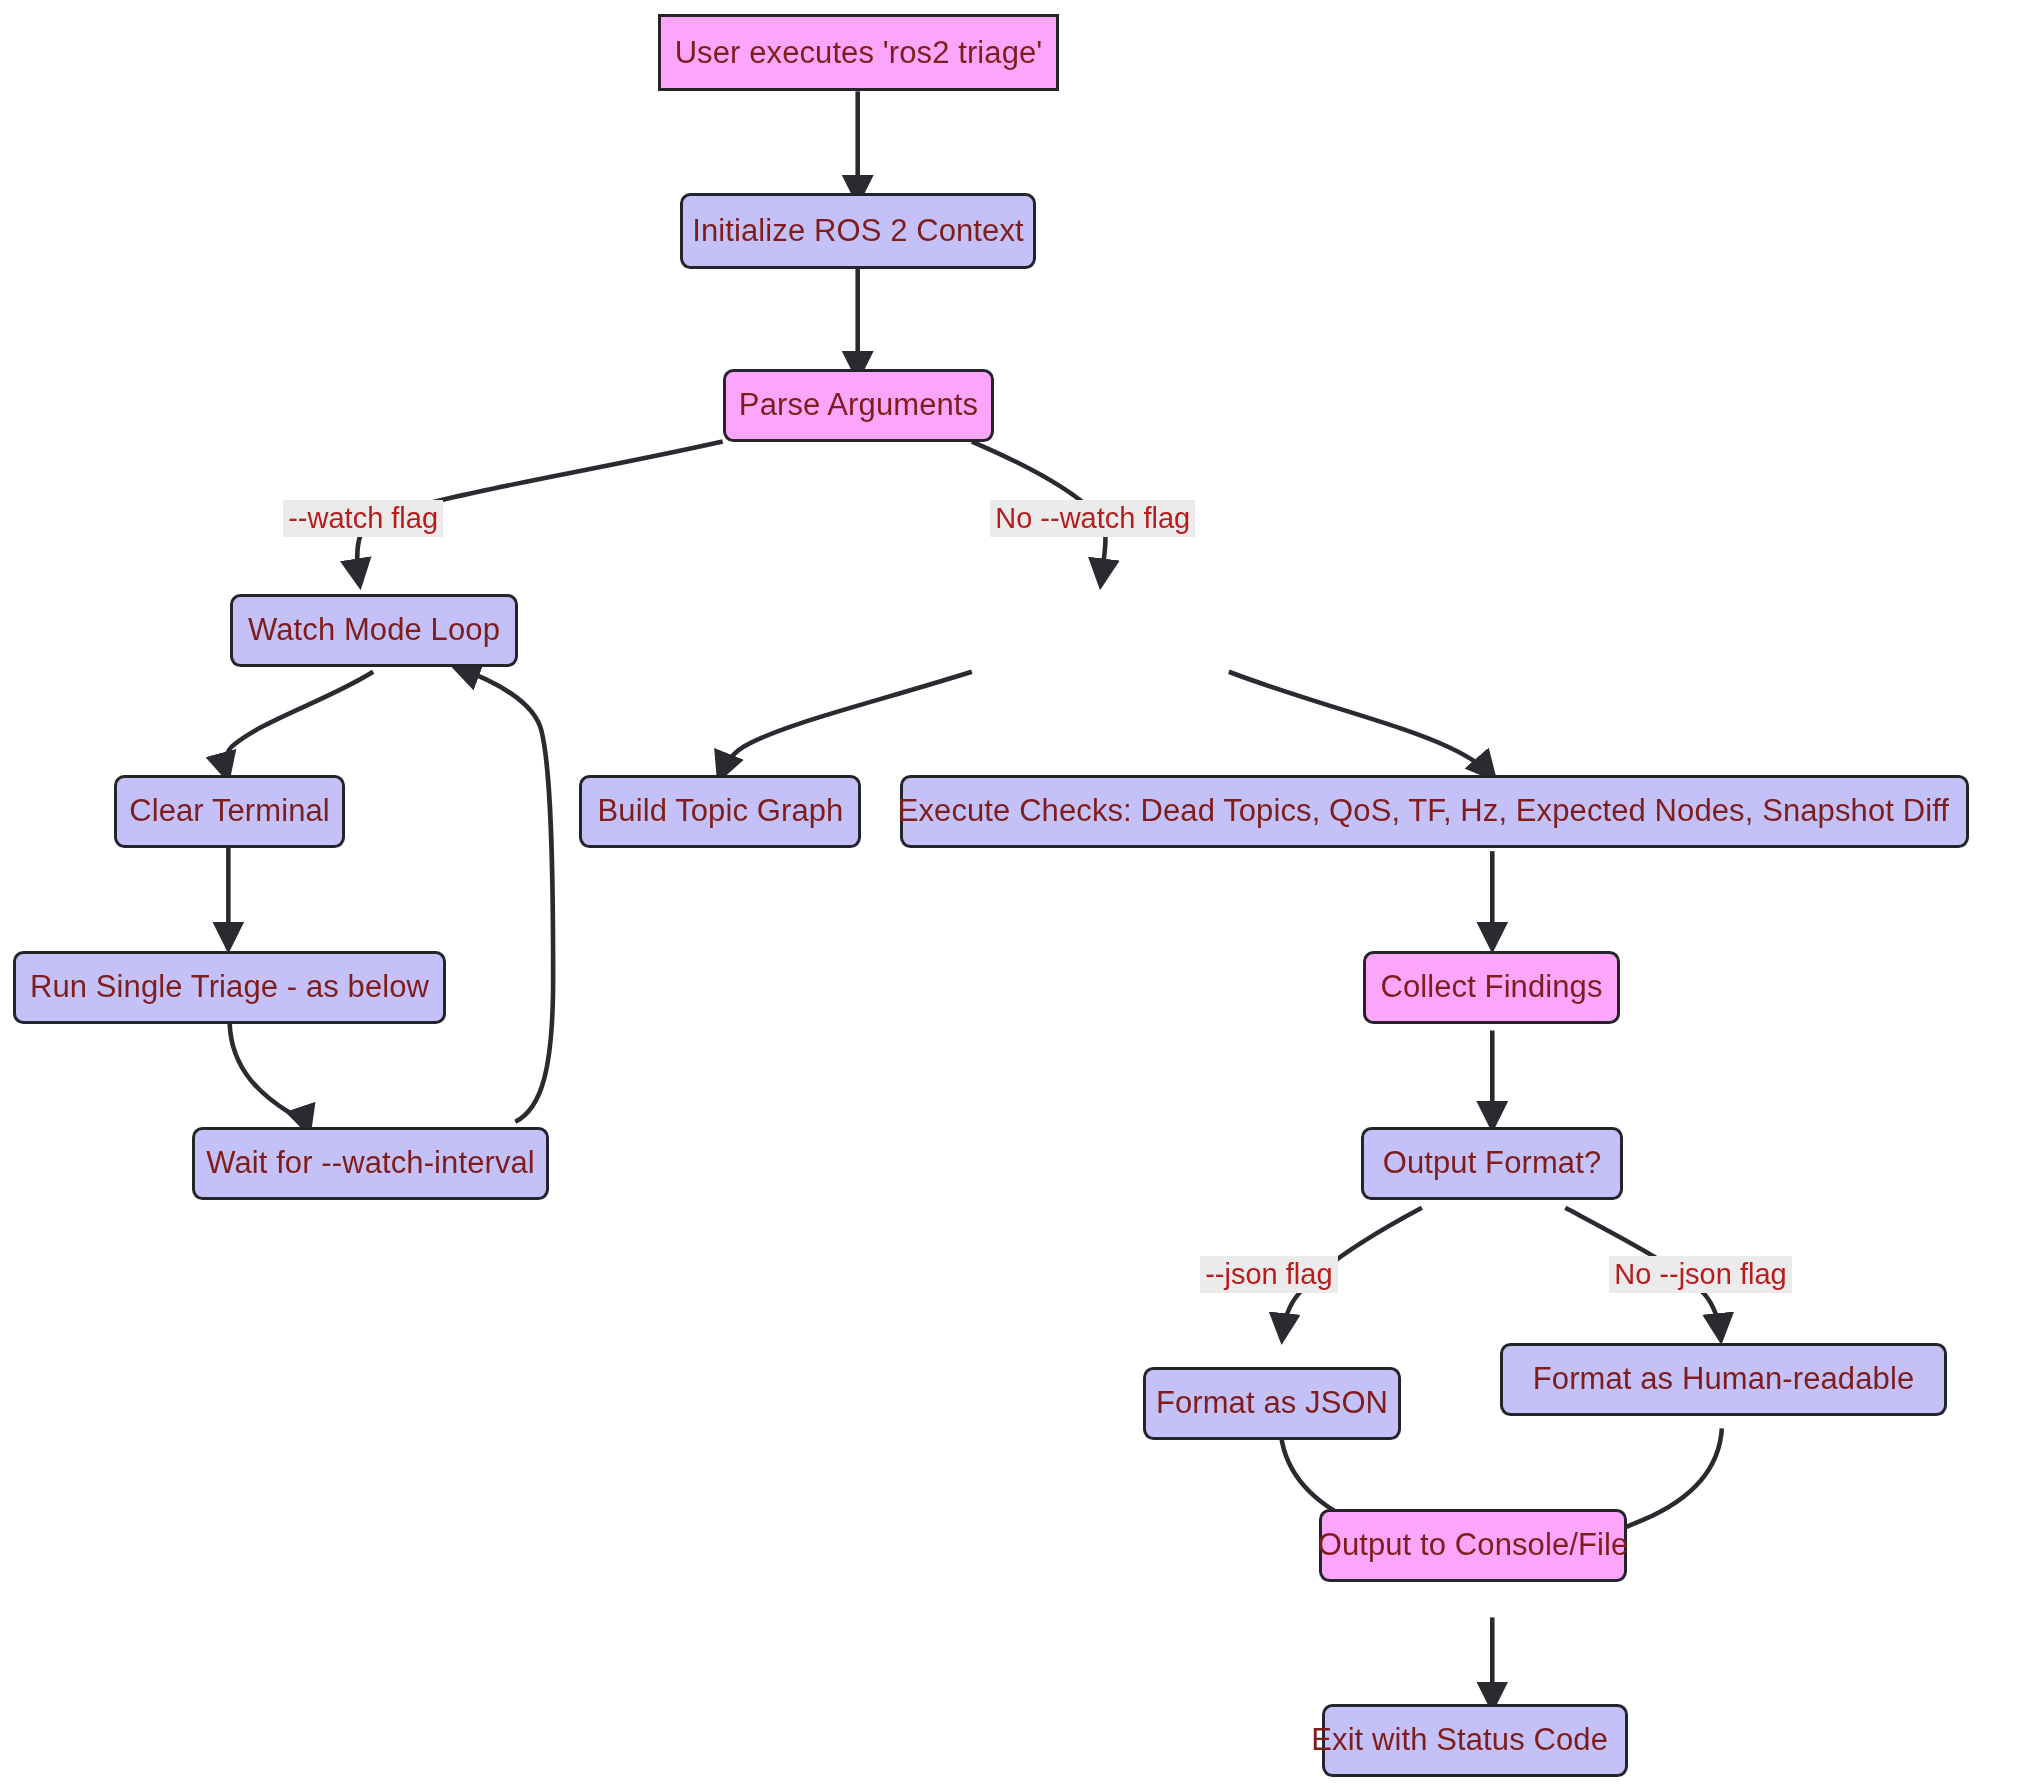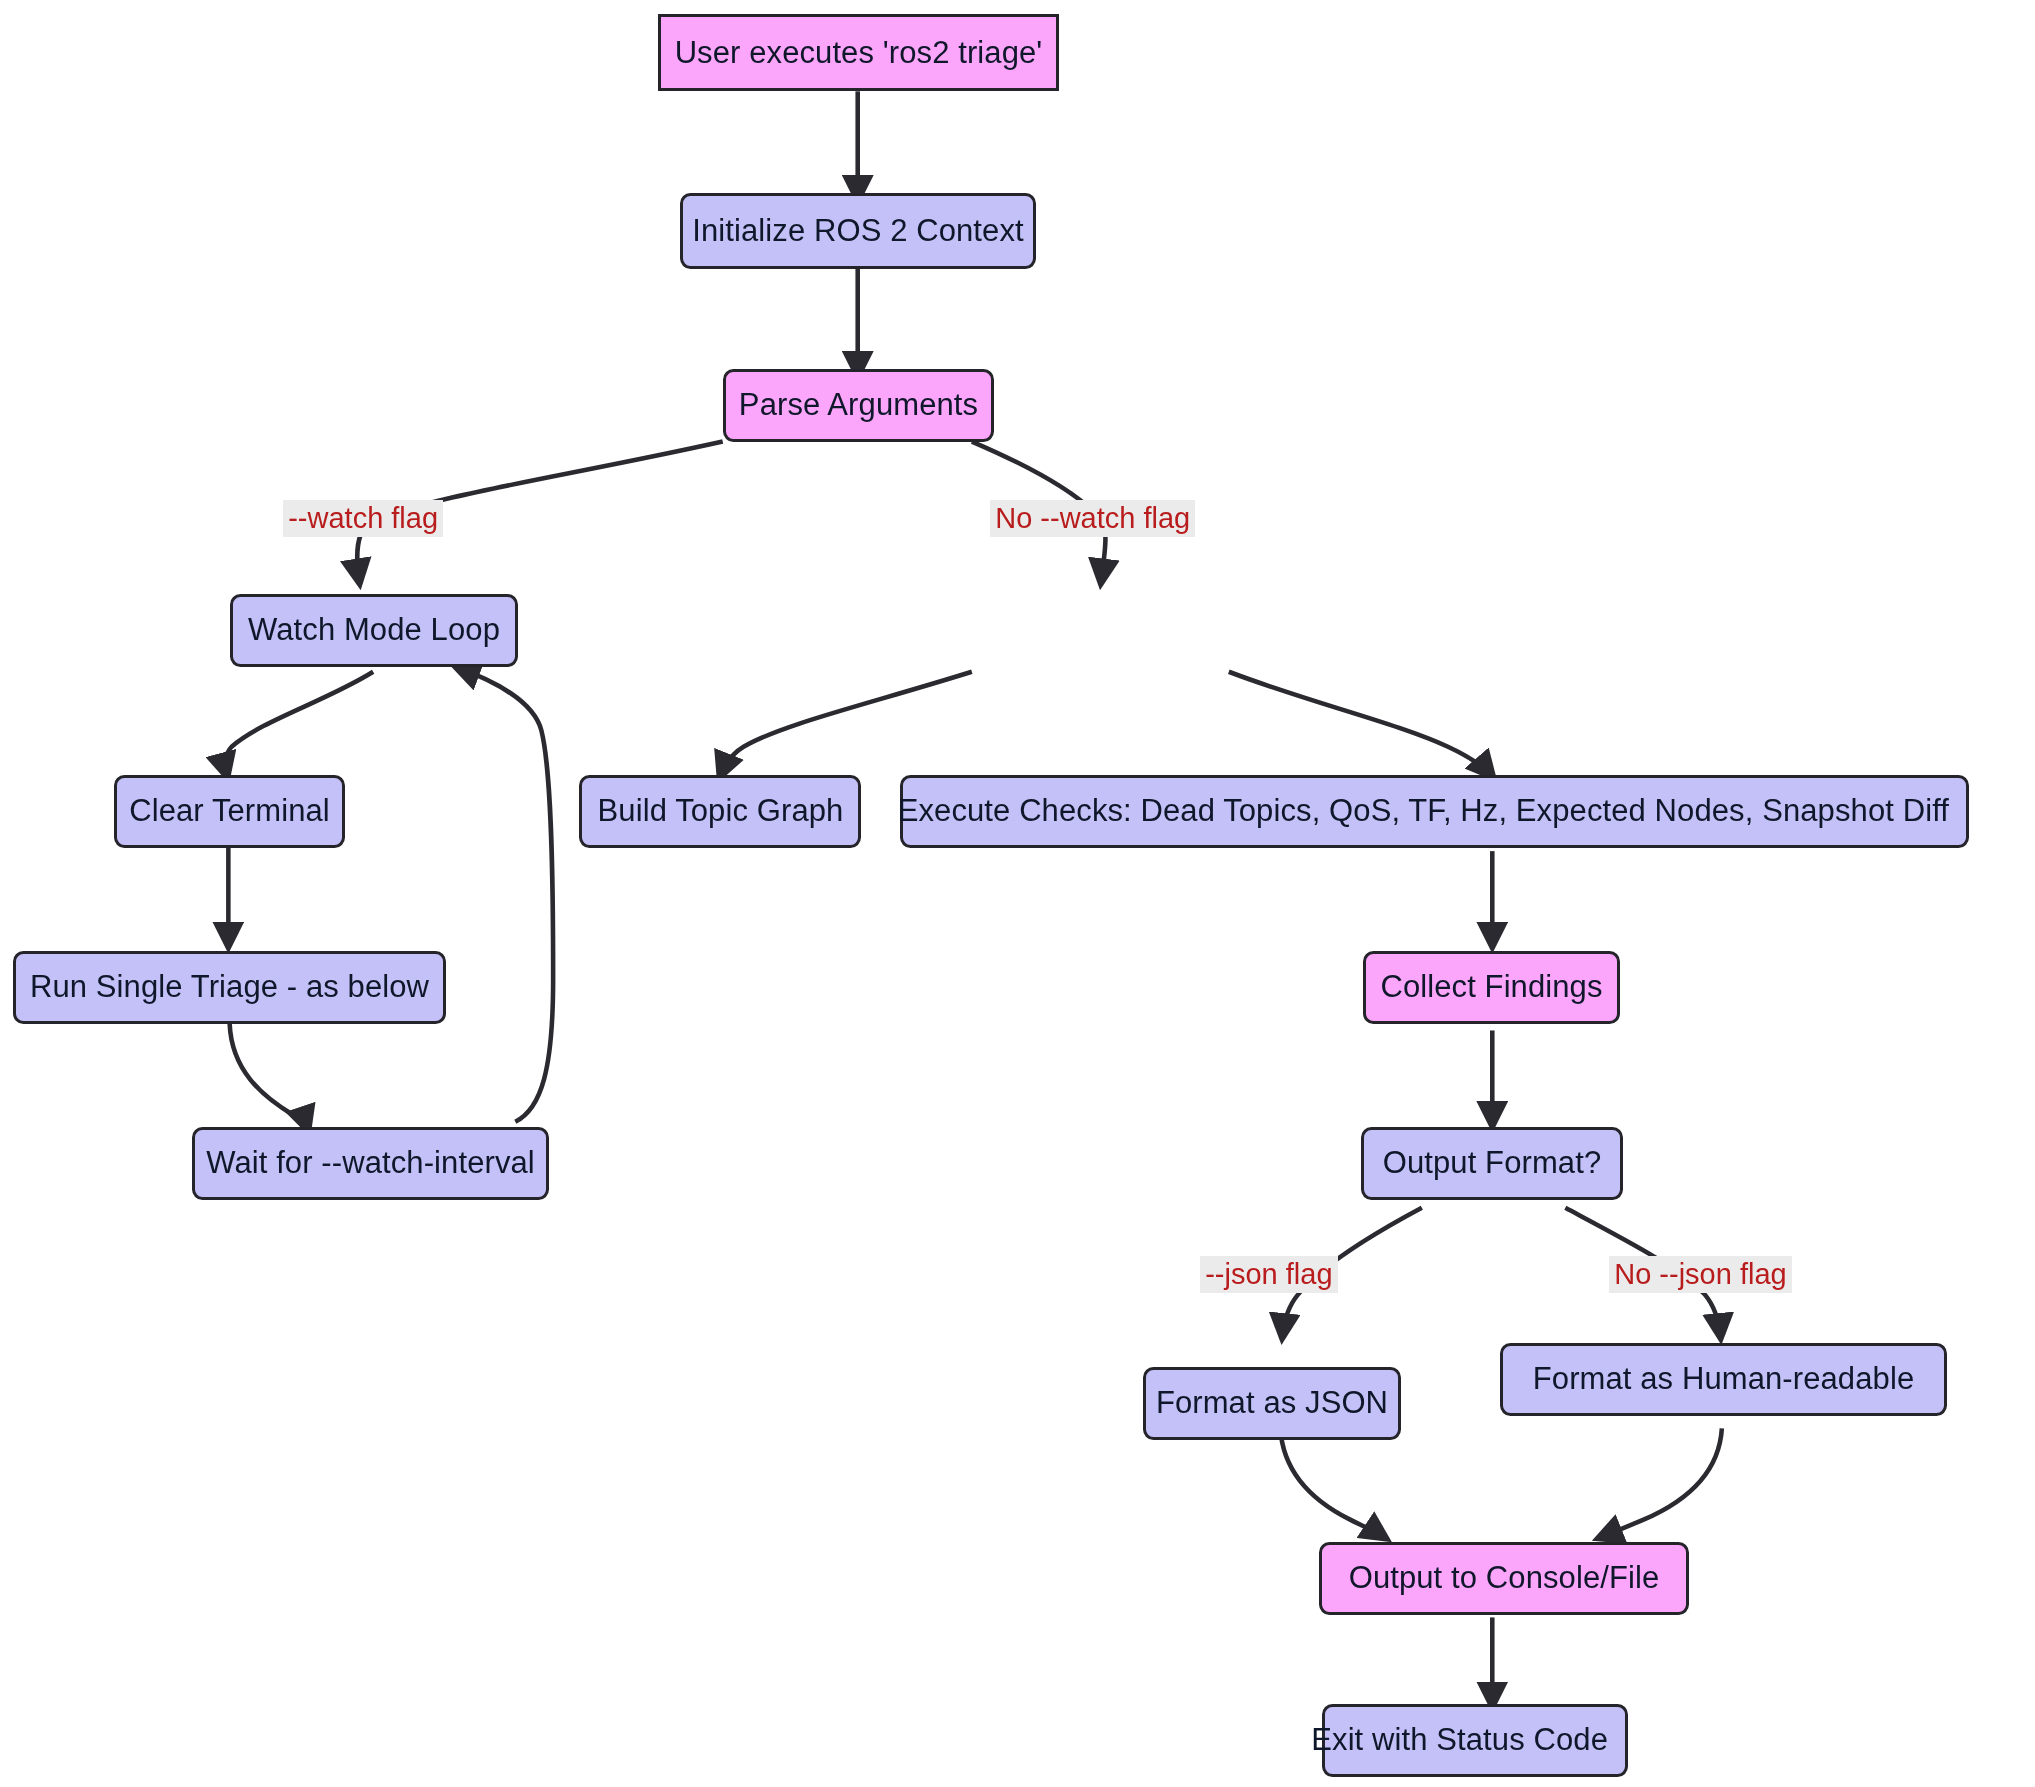--- a/index.html
+++ b/index.html
@@ -27,21 +27,21 @@
     pointer-events: none;
   }
   .node {
     position: absolute;
     box-sizing: border-box;
     display: flex;
     align-items: center;
     justify-content: center;
     text-align: center;
     border: 3.3px solid #26242b;
-    color: #0f172a;
+    color: #7f1d1d;
     font-size: 31px;
     line-height: 1.1;
     letter-spacing: 0.1px;
     white-space: nowrap;
     padding: 0 17px;
     z-index: 3;
   }
   .node.purple {
     background: #c3c1f7;
     border-radius: 10.4px;
@@ -159,21 +159,21 @@
   </div>
 
   <div class="node purple" style="left:1143px; top:1343px; width:258px; height:73px;margin-top:24px;">
     <span>Format as JSON</span>
   </div>
 
   <div class="node purple" style="left:1500px; top:1343px; width:447px; height:73px;">
     <span>Format as Human-readable</span>
   </div>
 
-  <div class="node pink" style="left:1319px; top:1542px; width:370px; height:73px;">
+  <div class="node pink" style="left:1319px; top:1509px; width:308px; height:73px;">
     <span>Output to Console/File</span>
   </div>
 
   <div class="node purple" style="left:1322px; top:1704px; width:306px; height:73px;justify-content:flex-end;">
     <span>Exit with Status Code</span>
   </div>
 
   <div class="edge-label" style="left:283px; top:500px;">
     <span>--watch flag</span>
   </div>

